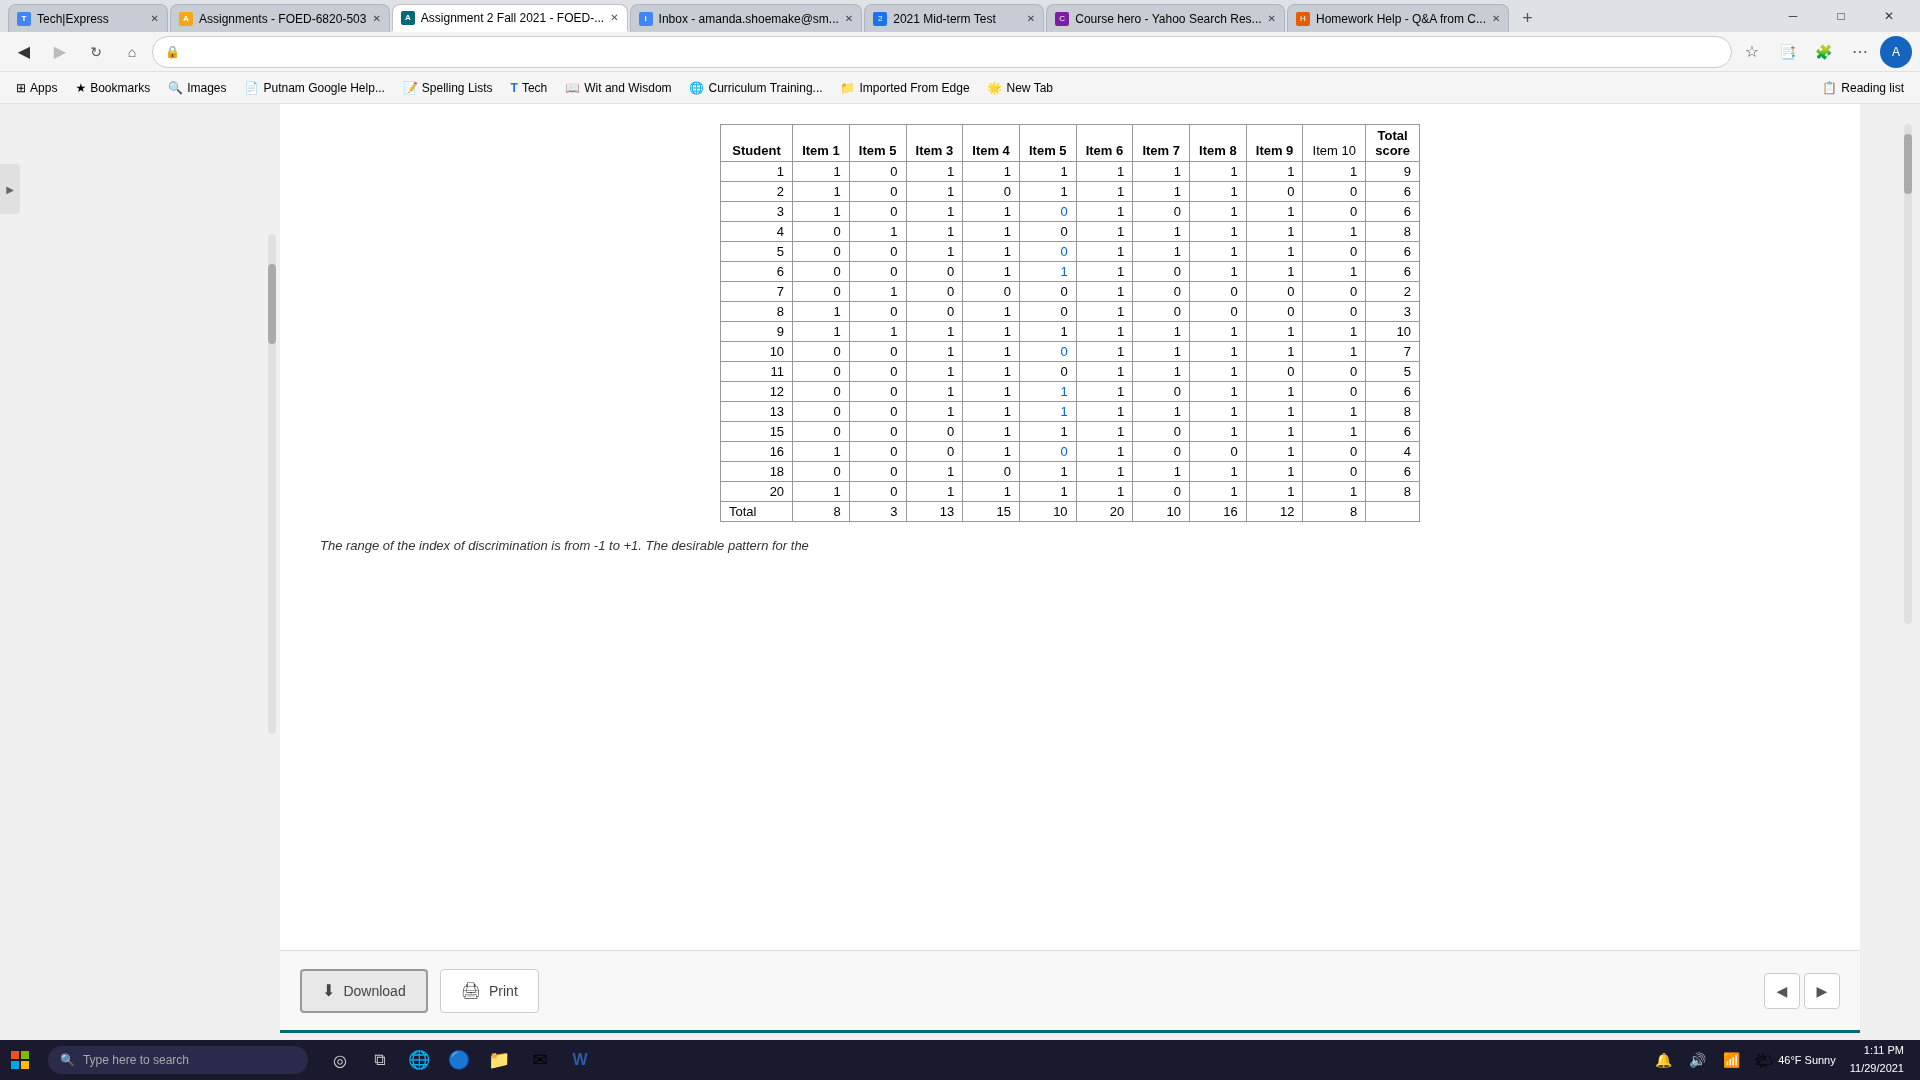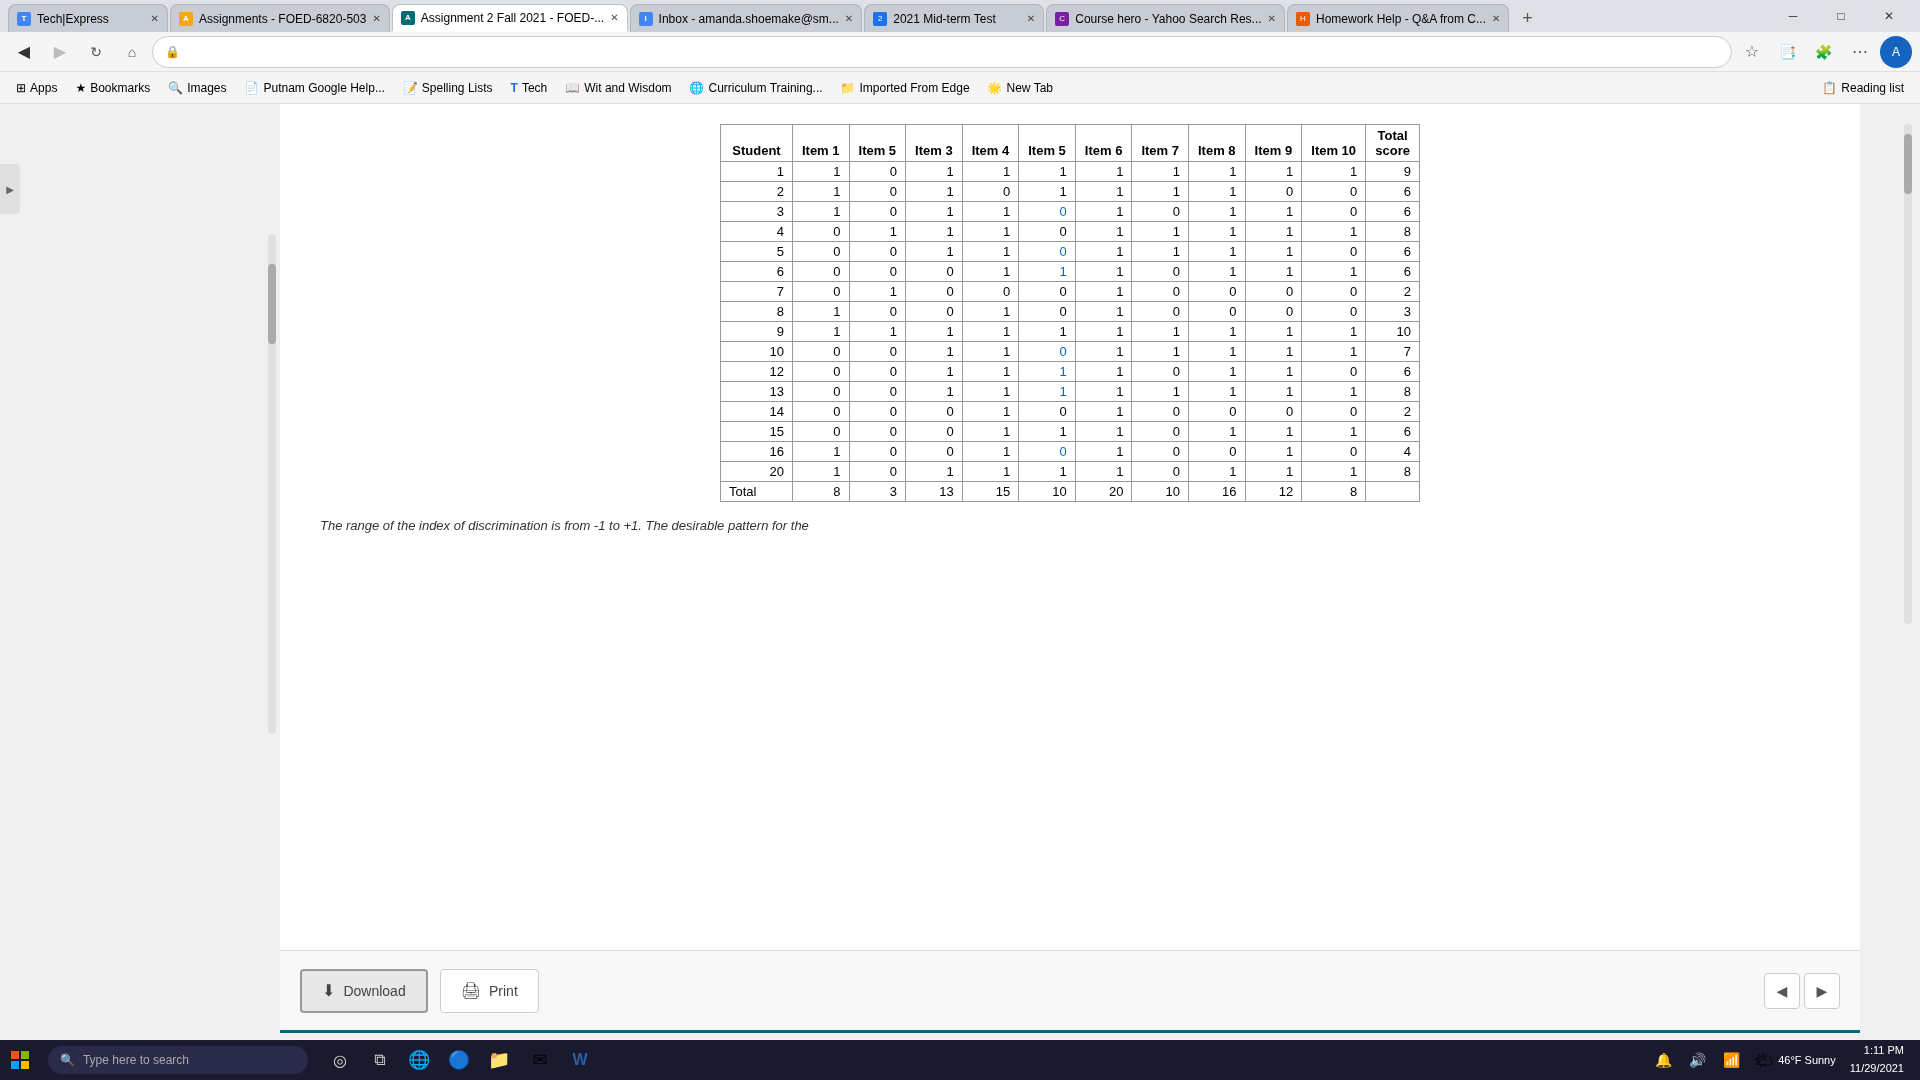--- a/index.html
+++ b/index.html
@@ -163,21 +163,21 @@
                 <th style="border:1px solid #999;padding:3px 10px;text-align:center;font-weight:bold;">Student</th>
                 <th style="border:1px solid #999;padding:3px 8px;text-align:center;font-weight:bold;">Item 1</th>
                 <th style="border:1px solid #999;padding:3px 8px;text-align:center;font-weight:bold;">Item 5</th>
                 <th style="border:1px solid #999;padding:3px 8px;text-align:center;font-weight:bold;">Item 3</th>
                 <th style="border:1px solid #999;padding:3px 8px;text-align:center;font-weight:bold;">Item 4</th>
                 <th style="border:1px solid #999;padding:3px 8px;text-align:center;font-weight:bold;">Item 5</th>
                 <th style="border:1px solid #999;padding:3px 8px;text-align:center;font-weight:bold;">Item 6</th>
                 <th style="border:1px solid #999;padding:3px 8px;text-align:center;font-weight:bold;">Item 7</th>
                 <th style="border:1px solid #999;padding:3px 8px;text-align:center;font-weight:bold;">Item 8</th>
                 <th style="border:1px solid #999;padding:3px 8px;text-align:center;font-weight:bold;">Item 9</th>
-                <th style="border:1px solid #999;padding:3px 8px;text-align:center;font-weight:bold;">Item 10</th>
+                <th style="border:1px solid #999;padding:3px 8px;text-align:center;font-weight:normal;">Item 10</th>
                 <th style="border:1px solid #999;padding:3px 8px;text-align:center;font-weight:bold;min-width:50px;">Total<br>score</th>
               </tr>
             </thead>
             <tbody id="table-body">
             <tr>
                   <td style="border: 1px solid rgb(153, 153, 153); padding: 2px 8px; text-align: right; font-size: 13px;">1</td>
                   <td style="border: 1px solid rgb(153, 153, 153); padding: 2px 8px; text-align: right; font-size: 13px;">1</td>
                   <td style="border: 1px solid rgb(153, 153, 153); padding: 2px 8px; text-align: right; font-size: 13px;">0</td>
                   <td style="border: 1px solid rgb(153, 153, 153); padding: 2px 8px; text-align: right; font-size: 13px;">1</td>
                   <td style="border: 1px solid rgb(153, 153, 153); padding: 2px 8px; text-align: right; font-size: 13px;">1</td>
@@ -309,20 +309,34 @@
                   <td style="border: 1px solid rgb(153, 153, 153); padding: 2px 8px; text-align: right; font-size: 13px;">1</td>
                   <td style="border: 1px solid rgb(153, 153, 153); padding: 2px 8px; text-align: right; font-size: 13px; color: rgb(0, 102, 204);">0</td>
                   <td style="border: 1px solid rgb(153, 153, 153); padding: 2px 8px; text-align: right; font-size: 13px;">1</td>
                   <td style="border: 1px solid rgb(153, 153, 153); padding: 2px 8px; text-align: right; font-size: 13px;">1</td>
                   <td style="border: 1px solid rgb(153, 153, 153); padding: 2px 8px; text-align: right; font-size: 13px;">1</td>
                   <td style="border: 1px solid rgb(153, 153, 153); padding: 2px 8px; text-align: right; font-size: 13px;">1</td>
                   <td style="border: 1px solid rgb(153, 153, 153); padding: 2px 8px; text-align: right; font-size: 13px;">1</td>
                   <td style="border: 1px solid rgb(153, 153, 153); padding: 2px 8px; text-align: right; font-size: 13px;">7</td>
                 </tr>
                 <tr>
+                  <td style="border: 1px solid rgb(153, 153, 153); padding: 2px 8px; text-align: right; font-size: 13px;">11</td>
+                  <td style="border: 1px solid rgb(153, 153, 153); padding: 2px 8px; text-align: right; font-size: 13px;">0</td>
+                  <td style="border: 1px solid rgb(153, 153, 153); padding: 2px 8px; text-align: right; font-size: 13px;">0</td>
+                  <td style="border: 1px solid rgb(153, 153, 153); padding: 2px 8px; text-align: right; font-size: 13px;">1</td>
+                  <td style="border: 1px solid rgb(153, 153, 153); padding: 2px 8px; text-align: right; font-size: 13px;">1</td>
+                  <td style="border: 1px solid rgb(153, 153, 153); padding: 2px 8px; text-align: right; font-size: 13px;">0</td>
+                  <td style="border: 1px solid rgb(153, 153, 153); padding: 2px 8px; text-align: right; font-size: 13px;">1</td>
+                  <td style="border: 1px solid rgb(153, 153, 153); padding: 2px 8px; text-align: right; font-size: 13px;">1</td>
+                  <td style="border: 1px solid rgb(153, 153, 153); padding: 2px 8px; text-align: right; font-size: 13px;">1</td>
+                  <td style="border: 1px solid rgb(153, 153, 153); padding: 2px 8px; text-align: right; font-size: 13px;">0</td>
+                  <td style="border: 1px solid rgb(153, 153, 153); padding: 2px 8px; text-align: right; font-size: 13px;">0</td>
+                  <td style="border: 1px solid rgb(153, 153, 153); padding: 2px 8px; text-align: right; font-size: 13px;">5</td>
+                </tr>
+                <tr>
                   <td style="border: 1px solid rgb(153, 153, 153); padding: 2px 8px; text-align: right; font-size: 13px;">12</td>
                   <td style="border: 1px solid rgb(153, 153, 153); padding: 2px 8px; text-align: right; font-size: 13px;">0</td>
                   <td style="border: 1px solid rgb(153, 153, 153); padding: 2px 8px; text-align: right; font-size: 13px;">0</td>
                   <td style="border: 1px solid rgb(153, 153, 153); padding: 2px 8px; text-align: right; font-size: 13px;">1</td>
                   <td style="border: 1px solid rgb(153, 153, 153); padding: 2px 8px; text-align: right; font-size: 13px;">1</td>
                   <td style="border: 1px solid rgb(153, 153, 153); padding: 2px 8px; text-align: right; font-size: 13px; color: rgb(0, 102, 204);">1</td>
                   <td style="border: 1px solid rgb(153, 153, 153); padding: 2px 8px; text-align: right; font-size: 13px;">1</td>
                   <td style="border: 1px solid rgb(153, 153, 153); padding: 2px 8px; text-align: right; font-size: 13px;">0</td>
                   <td style="border: 1px solid rgb(153, 153, 153); padding: 2px 8px; text-align: right; font-size: 13px;">1</td>
                   <td style="border: 1px solid rgb(153, 153, 153); padding: 2px 8px; text-align: right; font-size: 13px;">1</td>
@@ -337,34 +351,20 @@
                   <td style="border: 1px solid rgb(153, 153, 153); padding: 2px 8px; text-align: right; font-size: 13px;">1</td>
                   <td style="border: 1px solid rgb(153, 153, 153); padding: 2px 8px; text-align: right; font-size: 13px; color: rgb(0, 102, 204);">1</td>
                   <td style="border: 1px solid rgb(153, 153, 153); padding: 2px 8px; text-align: right; font-size: 13px;">1</td>
                   <td style="border: 1px solid rgb(153, 153, 153); padding: 2px 8px; text-align: right; font-size: 13px;">1</td>
                   <td style="border: 1px solid rgb(153, 153, 153); padding: 2px 8px; text-align: right; font-size: 13px;">1</td>
                   <td style="border: 1px solid rgb(153, 153, 153); padding: 2px 8px; text-align: right; font-size: 13px;">1</td>
                   <td style="border: 1px solid rgb(153, 153, 153); padding: 2px 8px; text-align: right; font-size: 13px;">1</td>
                   <td style="border: 1px solid rgb(153, 153, 153); padding: 2px 8px; text-align: right; font-size: 13px;">8</td>
                 </tr>
                 <tr>
-                  <td style="border: 1px solid rgb(153, 153, 153); padding: 2px 8px; text-align: right; font-size: 13px;">14</td>
-                  <td style="border: 1px solid rgb(153, 153, 153); padding: 2px 8px; text-align: right; font-size: 13px;">0</td>
-                  <td style="border: 1px solid rgb(153, 153, 153); padding: 2px 8px; text-align: right; font-size: 13px;">0</td>
-                  <td style="border: 1px solid rgb(153, 153, 153); padding: 2px 8px; text-align: right; font-size: 13px;">0</td>
-                  <td style="border: 1px solid rgb(153, 153, 153); padding: 2px 8px; text-align: right; font-size: 13px;">1</td>
-                  <td style="border: 1px solid rgb(153, 153, 153); padding: 2px 8px; text-align: right; font-size: 13px;">0</td>
-                  <td style="border: 1px solid rgb(153, 153, 153); padding: 2px 8px; text-align: right; font-size: 13px;">1</td>
-                  <td style="border: 1px solid rgb(153, 153, 153); padding: 2px 8px; text-align: right; font-size: 13px;">0</td>
-                  <td style="border: 1px solid rgb(153, 153, 153); padding: 2px 8px; text-align: right; font-size: 13px;">0</td>
-                  <td style="border: 1px solid rgb(153, 153, 153); padding: 2px 8px; text-align: right; font-size: 13px;">0</td>
-                  <td style="border: 1px solid rgb(153, 153, 153); padding: 2px 8px; text-align: right; font-size: 13px;">0</td>
-                  <td style="border: 1px solid rgb(153, 153, 153); padding: 2px 8px; text-align: right; font-size: 13px;">2</td>
-                </tr>
-                <tr>
                   <td style="border: 1px solid rgb(153, 153, 153); padding: 2px 8px; text-align: right; font-size: 13px;">15</td>
                   <td style="border: 1px solid rgb(153, 153, 153); padding: 2px 8px; text-align: right; font-size: 13px;">0</td>
                   <td style="border: 1px solid rgb(153, 153, 153); padding: 2px 8px; text-align: right; font-size: 13px;">0</td>
                   <td style="border: 1px solid rgb(153, 153, 153); padding: 2px 8px; text-align: right; font-size: 13px;">0</td>
                   <td style="border: 1px solid rgb(153, 153, 153); padding: 2px 8px; text-align: right; font-size: 13px;">1</td>
                   <td style="border: 1px solid rgb(153, 153, 153); padding: 2px 8px; text-align: right; font-size: 13px;">1</td>
                   <td style="border: 1px solid rgb(153, 153, 153); padding: 2px 8px; text-align: right; font-size: 13px;">1</td>
                   <td style="border: 1px solid rgb(153, 153, 153); padding: 2px 8px; text-align: right; font-size: 13px;">0</td>
                   <td style="border: 1px solid rgb(153, 153, 153); padding: 2px 8px; text-align: right; font-size: 13px;">1</td>
                   <td style="border: 1px solid rgb(153, 153, 153); padding: 2px 8px; text-align: right; font-size: 13px;">1</td>
@@ -377,20 +377,34 @@
                   <td style="border: 1px solid rgb(153, 153, 153); padding: 2px 8px; text-align: right; font-size: 13px;">0</td>
                   <td style="border: 1px solid rgb(153, 153, 153); padding: 2px 8px; text-align: right; font-size: 13px;">0</td>
                   <td style="border: 1px solid rgb(153, 153, 153); padding: 2px 8px; text-align: right; font-size: 13px;">1</td>
                   <td style="border: 1px solid rgb(153, 153, 153); padding: 2px 8px; text-align: right; font-size: 13px; color: rgb(0, 102, 204);">0</td>
                   <td style="border: 1px solid rgb(153, 153, 153); padding: 2px 8px; text-align: right; font-size: 13px;">1</td>
                   <td style="border: 1px solid rgb(153, 153, 153); padding: 2px 8px; text-align: right; font-size: 13px;">0</td>
                   <td style="border: 1px solid rgb(153, 153, 153); padding: 2px 8px; text-align: right; font-size: 13px;">0</td>
                   <td style="border: 1px solid rgb(153, 153, 153); padding: 2px 8px; text-align: right; font-size: 13px;">1</td>
                   <td style="border: 1px solid rgb(153, 153, 153); padding: 2px 8px; text-align: right; font-size: 13px;">0</td>
                   <td style="border: 1px solid rgb(153, 153, 153); padding: 2px 8px; text-align: right; font-size: 13px;">4</td>
+                </tr>
+                <tr>
+                  <td style="border: 1px solid rgb(153, 153, 153); padding: 2px 8px; text-align: right; font-size: 13px;">18</td>
+                  <td style="border: 1px solid rgb(153, 153, 153); padding: 2px 8px; text-align: right; font-size: 13px;">0</td>
+                  <td style="border: 1px solid rgb(153, 153, 153); padding: 2px 8px; text-align: right; font-size: 13px;">0</td>
+                  <td style="border: 1px solid rgb(153, 153, 153); padding: 2px 8px; text-align: right; font-size: 13px;">1</td>
+                  <td style="border: 1px solid rgb(153, 153, 153); padding: 2px 8px; text-align: right; font-size: 13px;">0</td>
+                  <td style="border: 1px solid rgb(153, 153, 153); padding: 2px 8px; text-align: right; font-size: 13px;">1</td>
+                  <td style="border: 1px solid rgb(153, 153, 153); padding: 2px 8px; text-align: right; font-size: 13px;">1</td>
+                  <td style="border: 1px solid rgb(153, 153, 153); padding: 2px 8px; text-align: right; font-size: 13px;">1</td>
+                  <td style="border: 1px solid rgb(153, 153, 153); padding: 2px 8px; text-align: right; font-size: 13px;">1</td>
+                  <td style="border: 1px solid rgb(153, 153, 153); padding: 2px 8px; text-align: right; font-size: 13px;">1</td>
+                  <td style="border: 1px solid rgb(153, 153, 153); padding: 2px 8px; text-align: right; font-size: 13px;">0</td>
+                  <td style="border: 1px solid rgb(153, 153, 153); padding: 2px 8px; text-align: right; font-size: 13px;">6</td>
                 </tr>
                 <tr>
                   <td style="border: 1px solid rgb(153, 153, 153); padding: 2px 8px; text-align: right; font-size: 13px;">20</td>
                   <td style="border: 1px solid rgb(153, 153, 153); padding: 2px 8px; text-align: right; font-size: 13px;">1</td>
                   <td style="border: 1px solid rgb(153, 153, 153); padding: 2px 8px; text-align: right; font-size: 13px;">0</td>
                   <td style="border: 1px solid rgb(153, 153, 153); padding: 2px 8px; text-align: right; font-size: 13px;">1</td>
                   <td style="border: 1px solid rgb(153, 153, 153); padding: 2px 8px; text-align: right; font-size: 13px;">1</td>
                   <td style="border: 1px solid rgb(153, 153, 153); padding: 2px 8px; text-align: right; font-size: 13px;">1</td>
                   <td style="border: 1px solid rgb(153, 153, 153); padding: 2px 8px; text-align: right; font-size: 13px;">1</td>
                   <td style="border: 1px solid rgb(153, 153, 153); padding: 2px 8px; text-align: right; font-size: 13px;">0</td>

